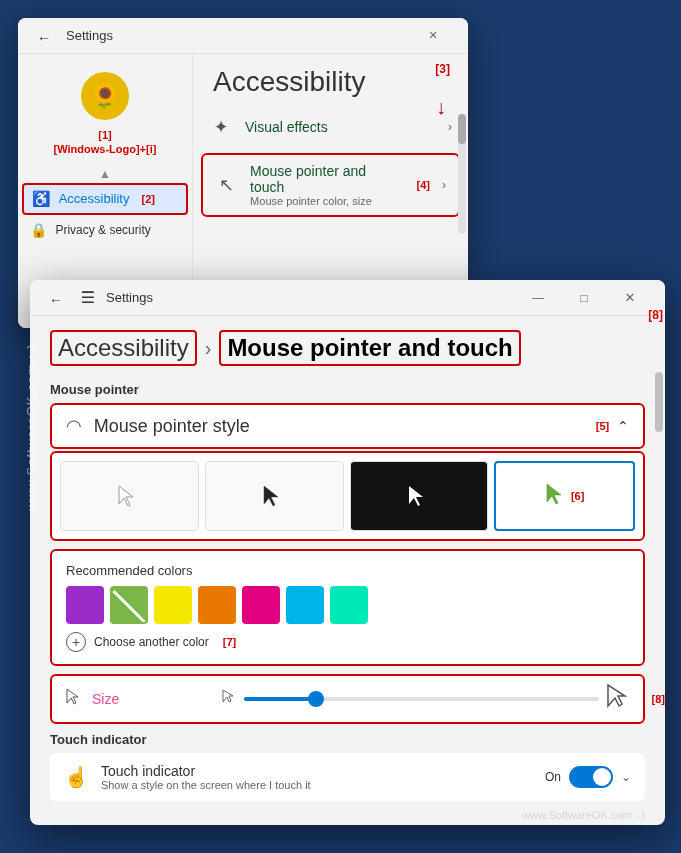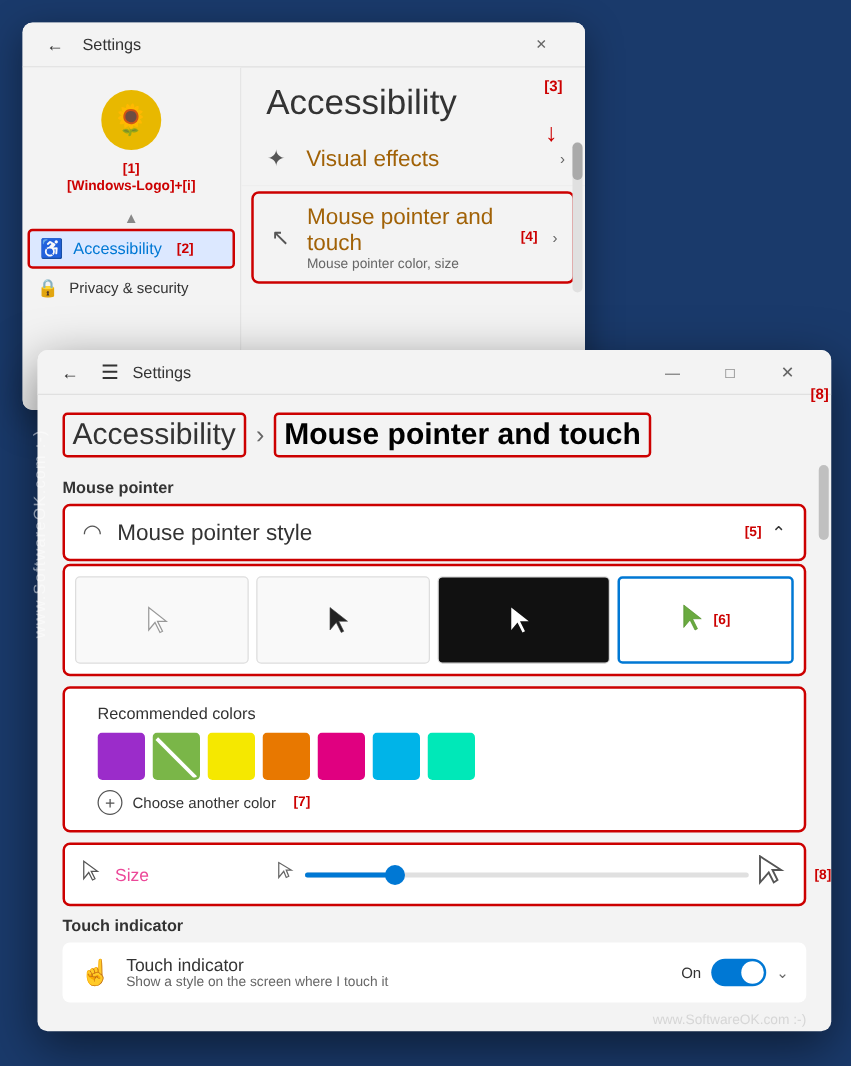--- a/index.html
+++ b/index.html
@@ -194,23 +194,23 @@
     }
 
     .win1-item-icon {
       font-size: 18px;
       color: #555;
       width: 24px;
       text-align: center;
     }
 
     .win1-item-text h3 {
-      font-size: 18px;
+      font-size: 14px;
       font-weight: 400;
-      color: #a16207;
+      color: #14532d;
     }
 
     .win1-item-text p {
       font-size: 11px;
       color: #666;
     }
 
     .win1-item-chevron {
       margin-left: auto;
       color: #666;
@@ -443,21 +443,21 @@
       font-size: 11px;
       font-weight: bold;
       margin-left: 6px;
     }
 
     
     .colors-section {
       border: 2px solid #cc0000;
       border-radius: 6px;
       background: white;
-      padding: 12px 26px;
+      padding: 12px 14px;
       margin-bottom: 8px;
     }
 
     .colors-label {
       font-size: 13px;
       color: #333;
       margin-bottom: 8px;
     }
 
     .color-swatches {

